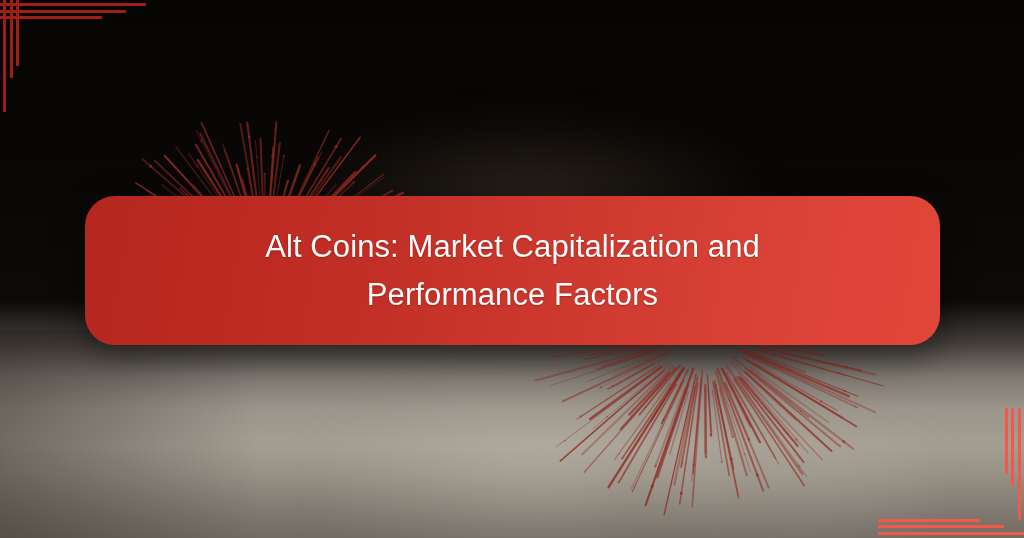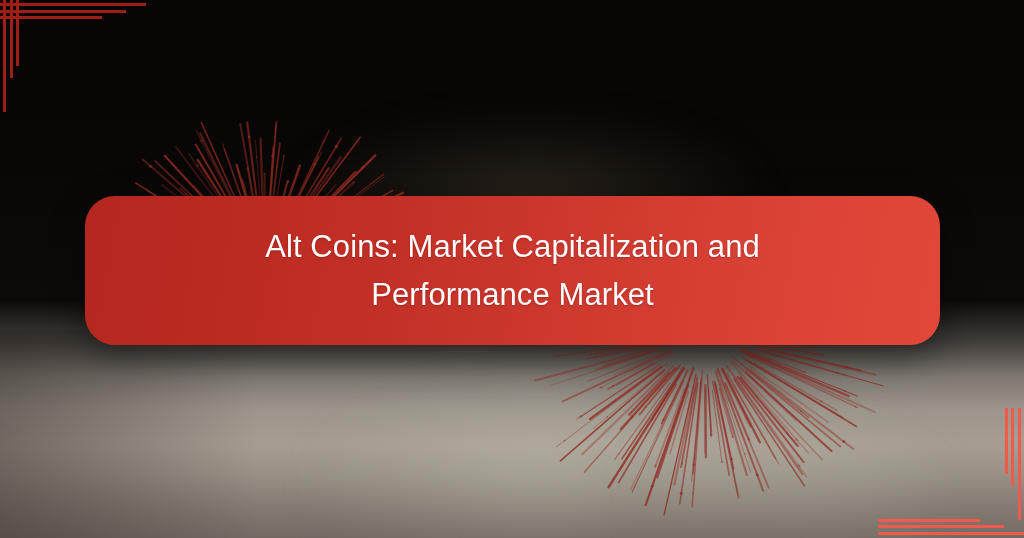--- a/index.html
+++ b/index.html
@@ -420,17 +420,17 @@
       <div class="bar" style="height: 3px; width: 126px; background: rgb(242, 89, 74); right: 20px; bottom: 10px;"></div>
       <div class="bar" style="height: 3px; width: 102px; background: rgb(242, 89, 74); right: 44px; bottom: 16px;"></div>
       <div class="bar" style="width: 3px; height: 112px; background: rgb(242, 89, 74); right: 3px; bottom: 18px;"></div>
       <div class="bar" style="width: 3px; height: 78px; background: rgb(242, 89, 74); right: 10px; bottom: 52px;"></div>
       <div class="bar" style="width: 3px; height: 66px; background: rgb(242, 89, 74); right: 16px; bottom: 64px;"></div>
     </div>
 
   <div id="title-card">
     <h1 id="title-text">
       <span>Alt Coins: Market Capitalization and</span>
-      <span>Performance Market</span>
+      <span>Performance Factors</span>
     </h1>
   </div>
 
 </div>
 
 </body></html>

